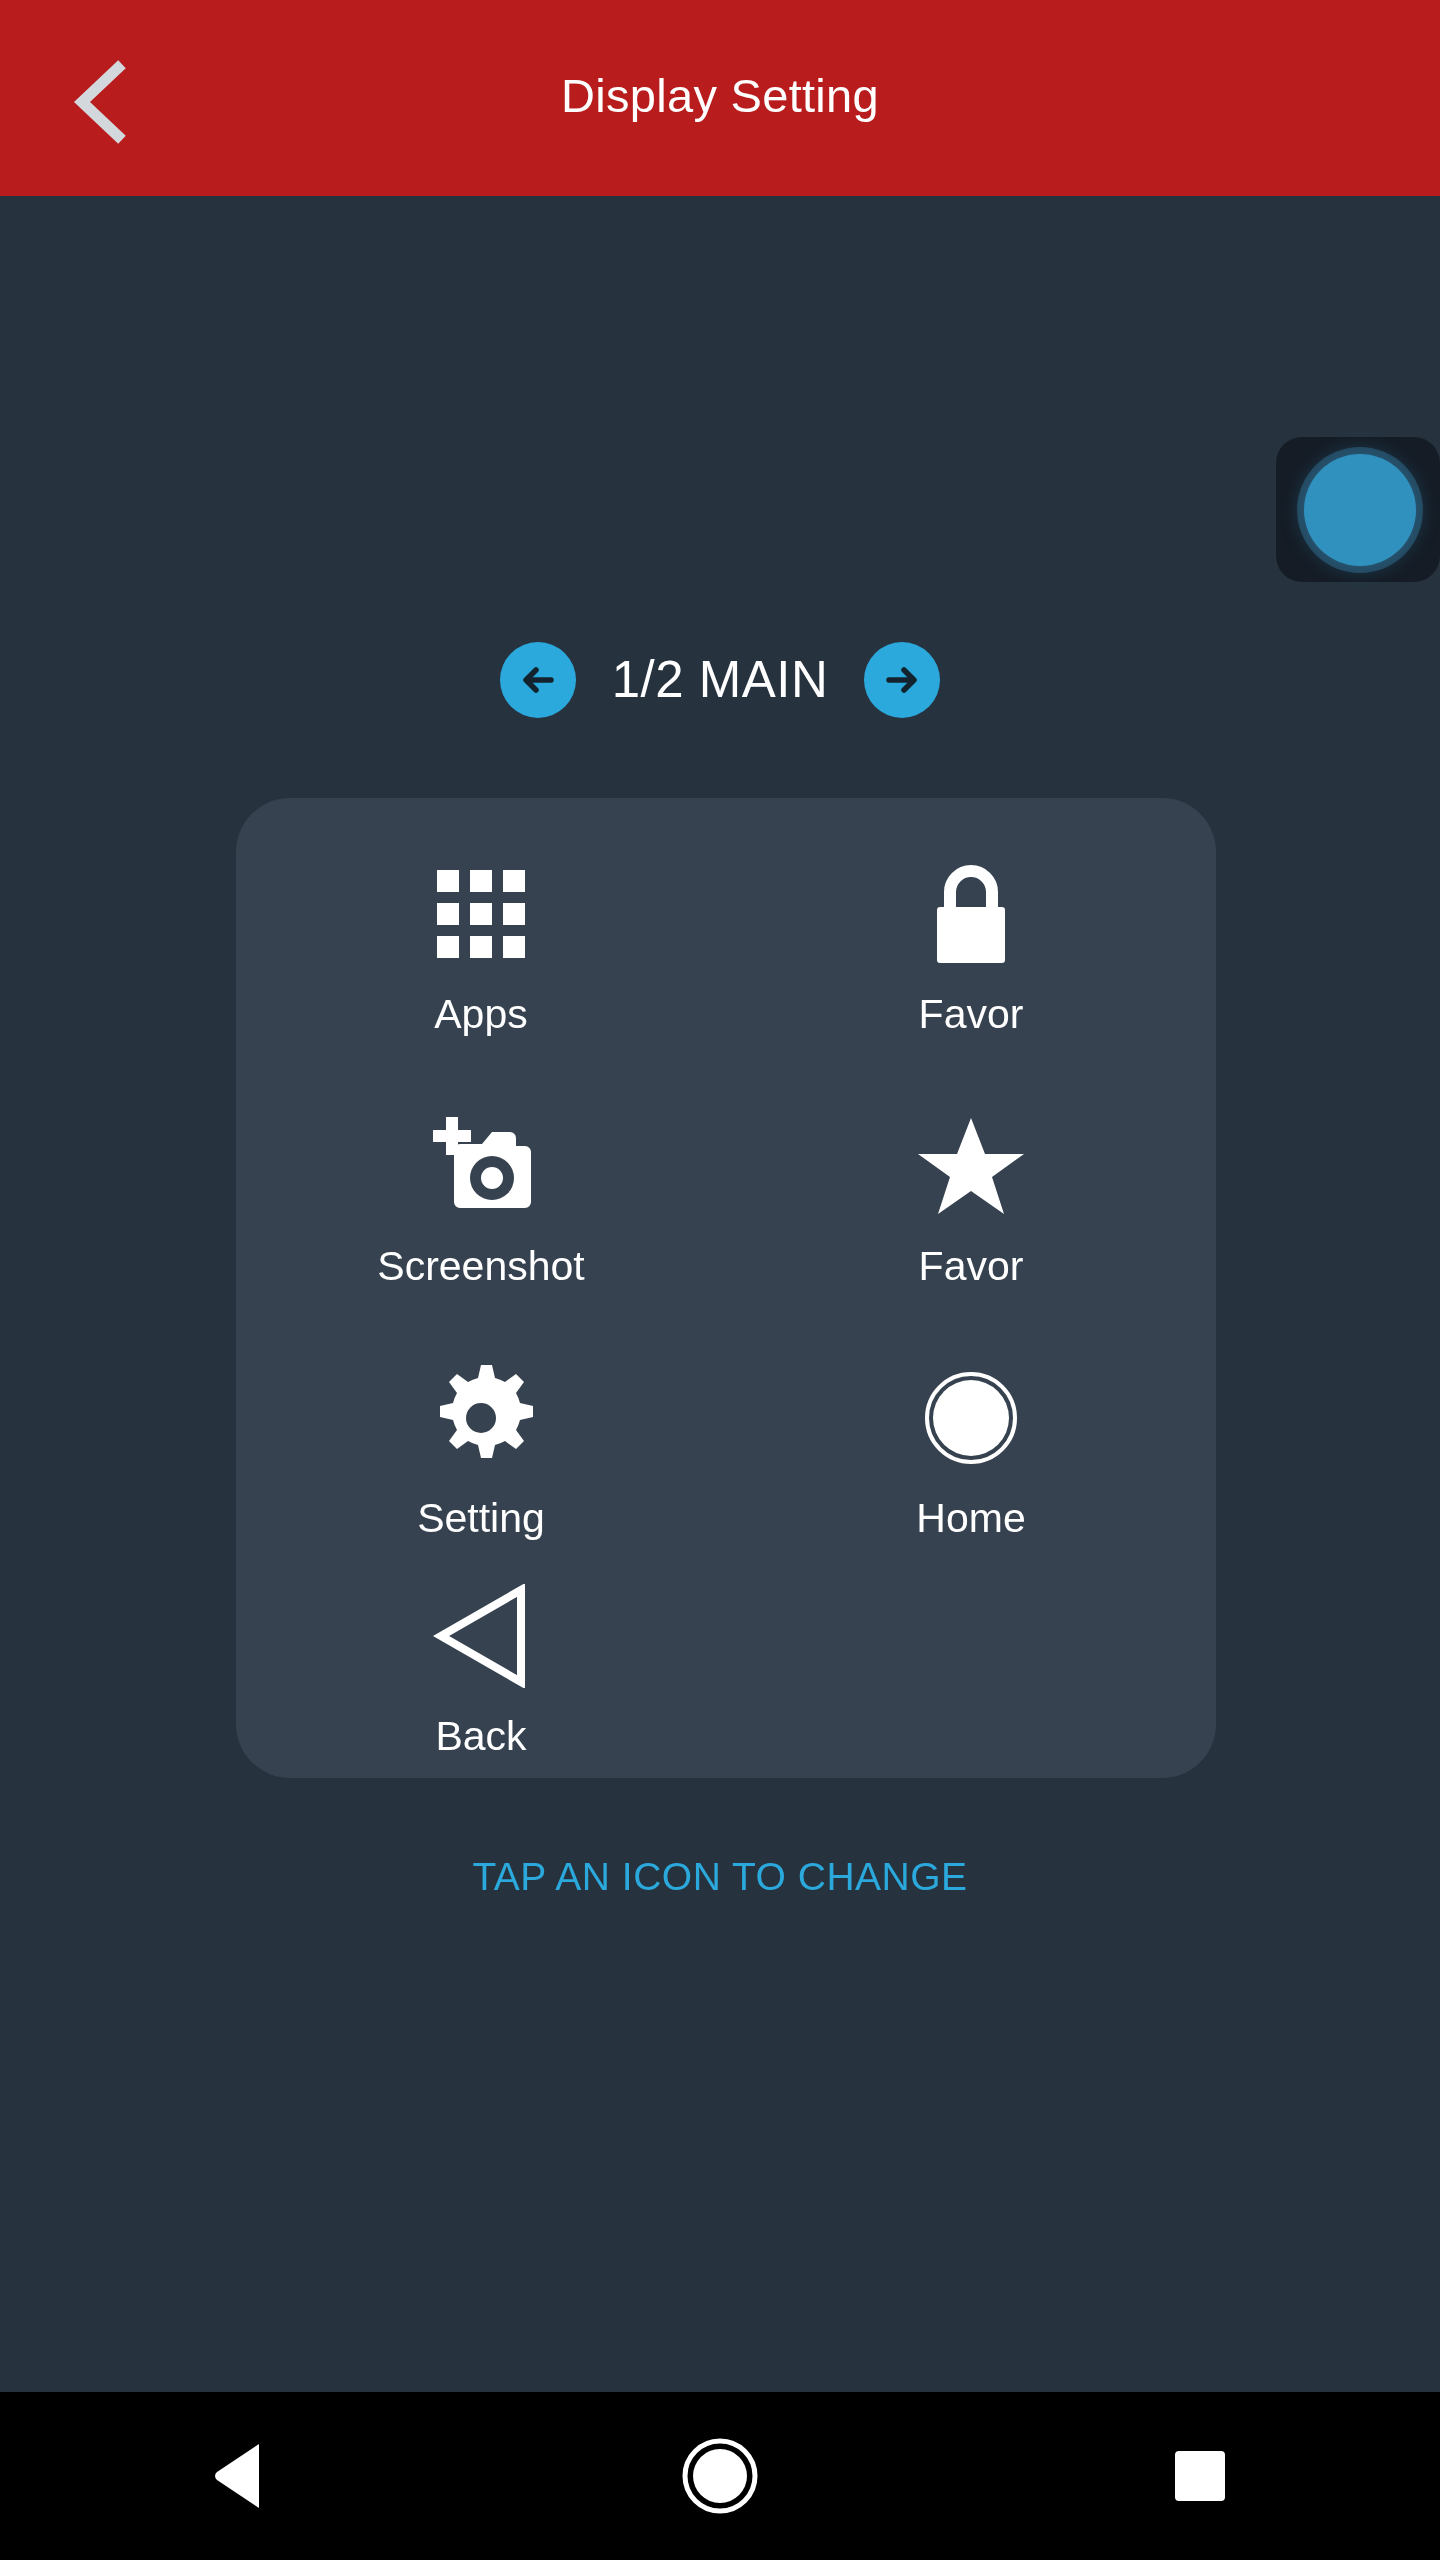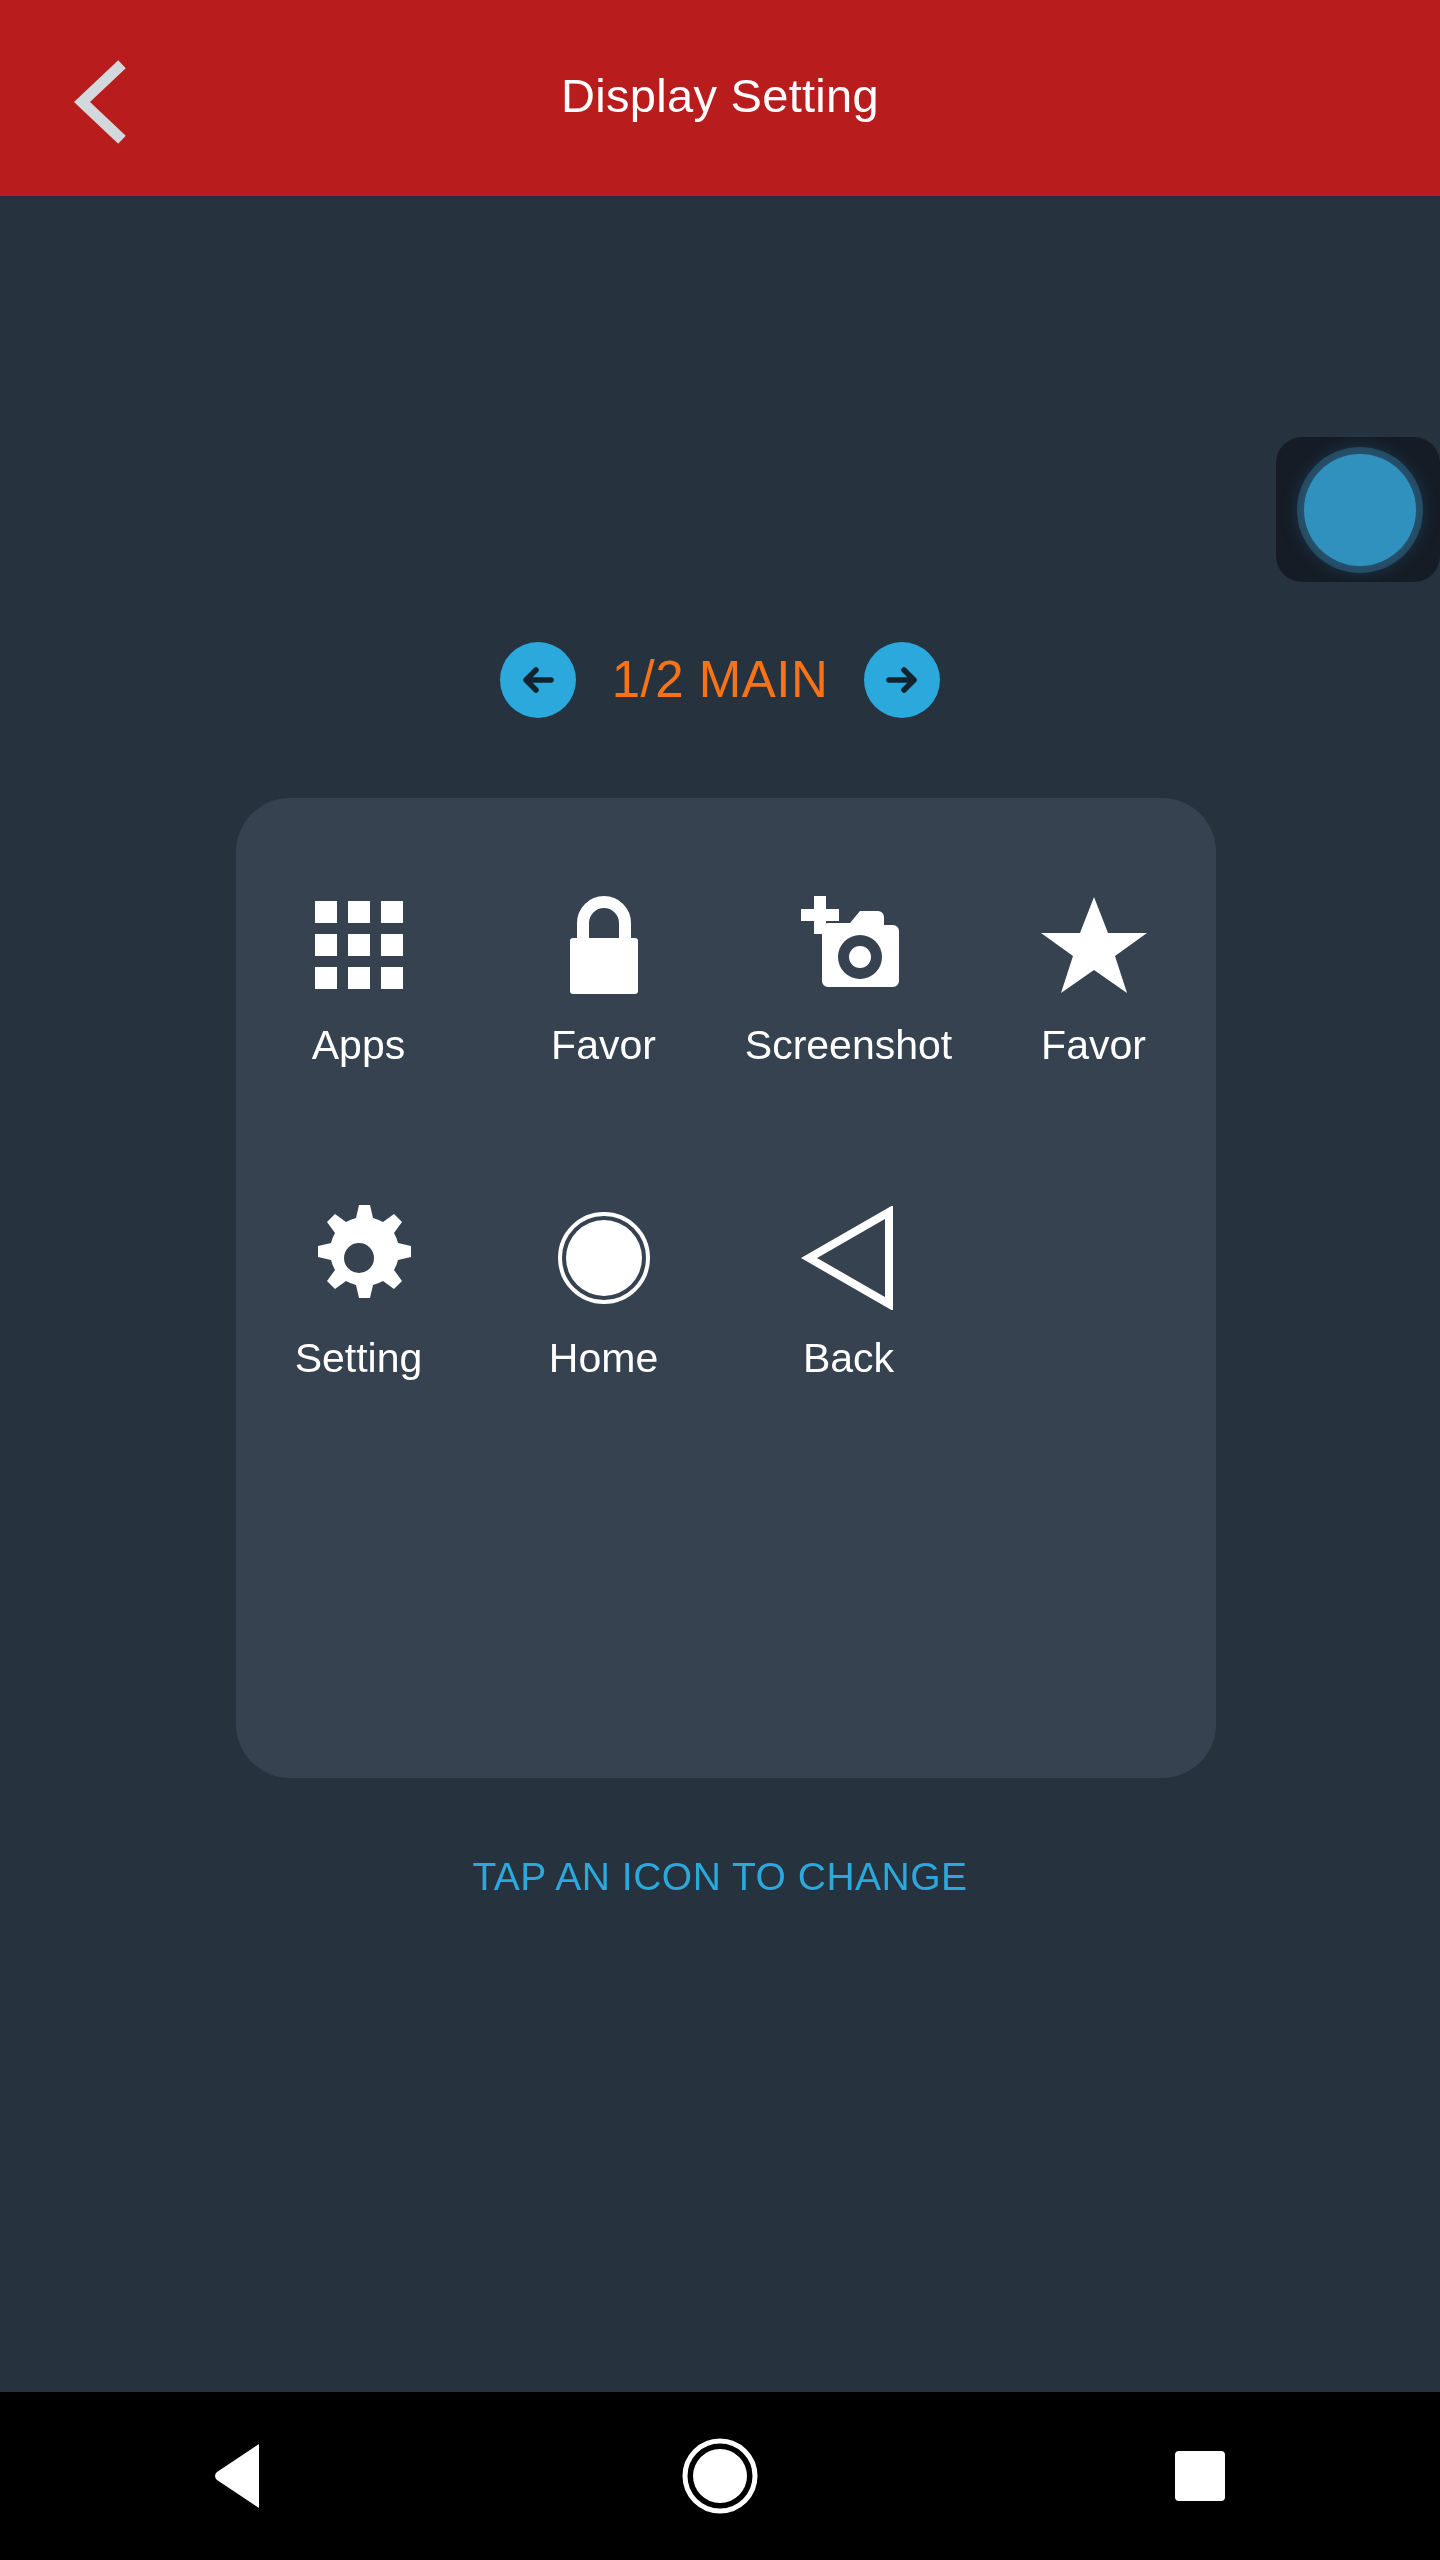--- a/index.html
+++ b/index.html
@@ -88,41 +88,41 @@
     border-radius: 50%;
     background: #2BA8DC;
     display: flex;
     align-items: center;
     justify-content: center;
     cursor: pointer;
     flex: 0 0 auto;
   }
   .pager-btn svg { display: block; }
   #pager-label {
-    color: #f97316;
+    color: #ffffff;
     font-size: 51px;
     font-weight: 400;
     letter-spacing: 0.5px;
     margin: 0 36px;
     white-space: nowrap;
     line-height: 76px;
   }
 
   
   #icon-card {
     position: absolute;
     left: 236px;
     top: 798px;
     width: 980px;
     height: 980px;
     background: #36424f;
     border-radius: 54px;
     box-sizing: border-box;
     display: grid;
-    grid-template-columns: repeat(4, 1fr);
+    grid-template-columns: repeat(2, 1fr);
     grid-template-rows: repeat(3, 1fr);
     padding: 22px 0 18px 0;
   }
   .icon-cell {
     display: flex;
     flex-direction: column;
     align-items: center;
     justify-content: center;
     cursor: pointer;
   }

